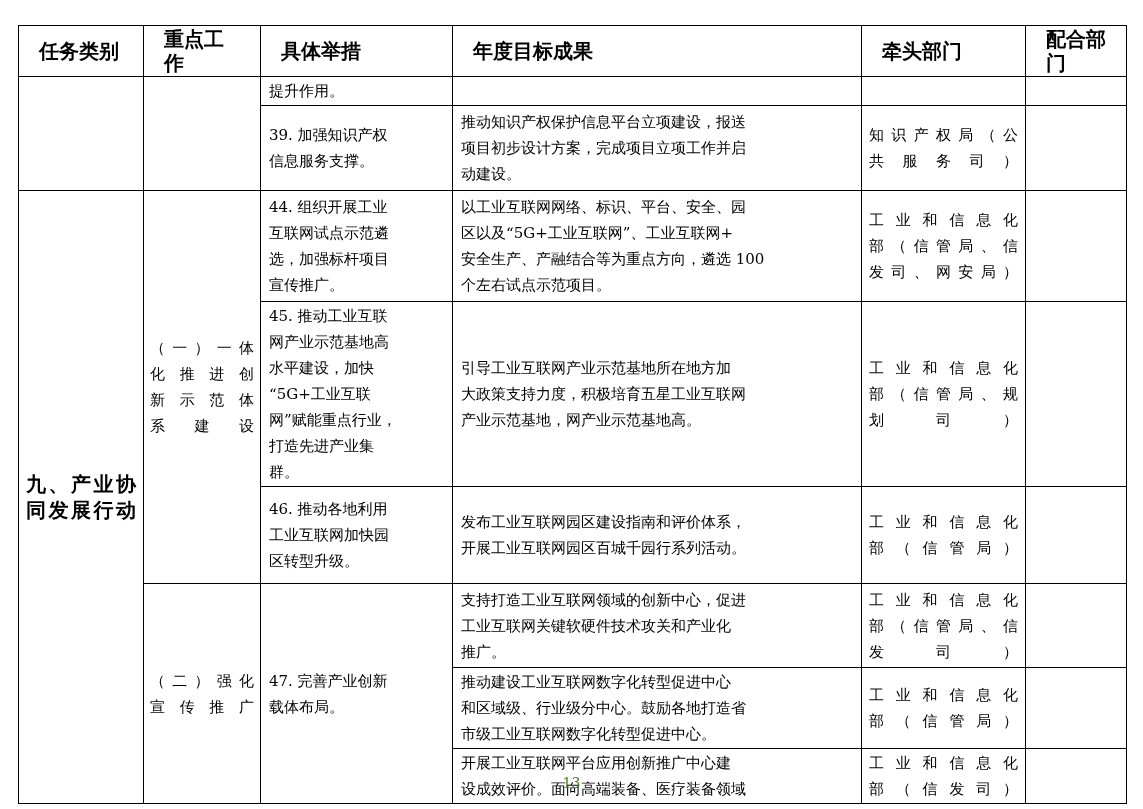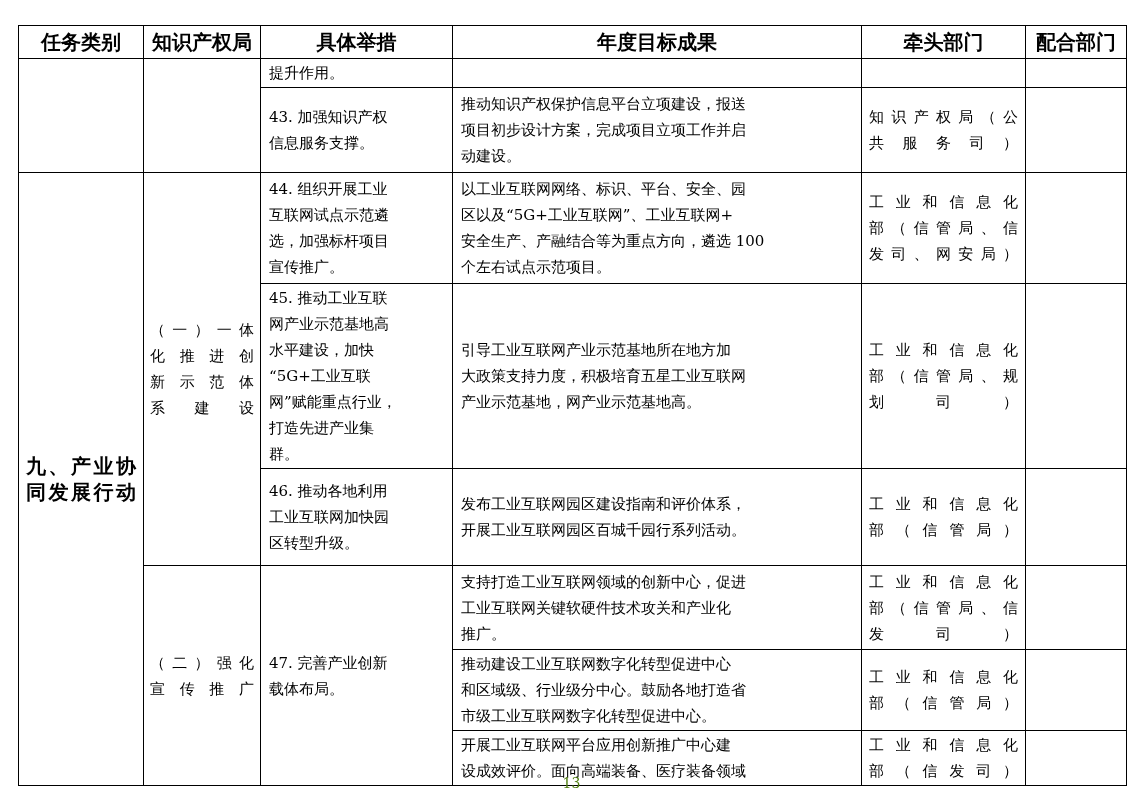--- a/index.html
+++ b/index.html
@@ -32,22 +32,22 @@
     vertical-align: middle;
     font-size: 15px;
     line-height: 26px;
     overflow: hidden;
     word-break: break-all;
   }
   th {
     font-family: "DejaVu Sans", "Liberation Sans", sans-serif;
     font-weight: bold;
     font-size: 20px;
-    text-align: center;
-    padding: 1px 2px;
+    text-align: left;
+    padding: 1px 20px;
     line-height: 24px;
   }
   tr.rh  { height: 33px; }
   tr.r0  { height: 27px; }
   tr.r1  { height: 85px; }
   tr.r2  { height: 111px; }
   tr.r3  { height: 181px; }
   tr.r4  { height: 97px; }
   tr.r5  { height: 84px; }
   tr.r6  { height: 78px; }
@@ -99,38 +99,38 @@
       <col class="c1">
         <col class="c2">
         <col class="c3">
         <col class="c4">
         <col class="c5">
         <col class="c6">
     </colgroup>
     <tbody>
       <tr class="rh">
         <th>任务类别</th>
-        <th>知识产权局</th>
+        <th>重点工作</th>
         <th>具体举措</th>
         <th>年度目标成果</th>
         <th>牵头部门</th>
         <th>配合部门</th>
       </tr>
 
       <tr class="r0">
         <td class="cat" rowspan="2"></td>
         <td class="sub" rowspan="2"></td>
         <td class="measure">提升作用。</td>
         <td class="goal"></td>
         <td class="lead"></td>
         <td></td>
       </tr>
 
       <tr class="r1">
-        <td class="measure">43. 加强知识产权
+        <td class="measure">39. 加强知识产权
 信息服务支撑。</td>
         <td class="goal">推动知识产权保护信息平台立项建设，报送
 项目初步设计方案，完成项目立项工作并启
 动建设。</td>
         <td class="lead">知识产权局（公
 共服务司）</td>
         <td></td>
       </tr>
 
       <tr class="r2">

